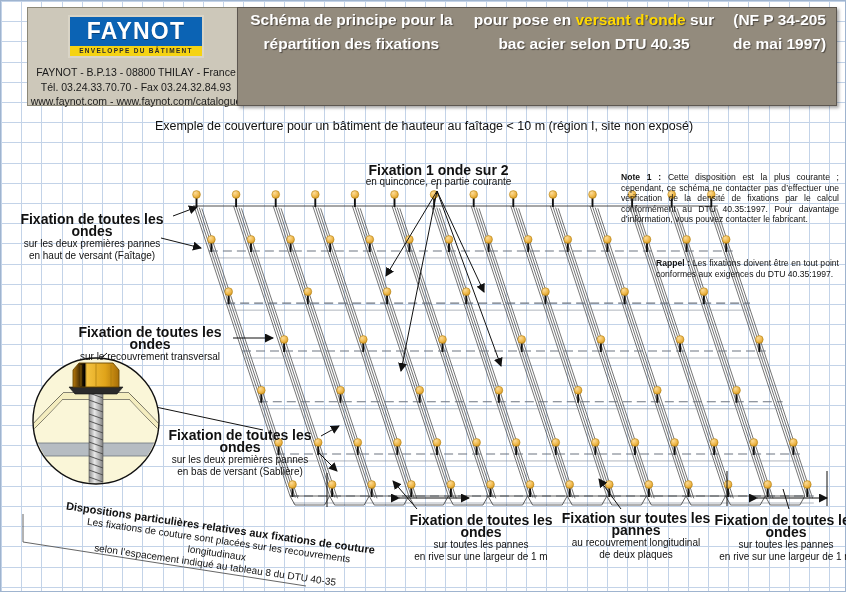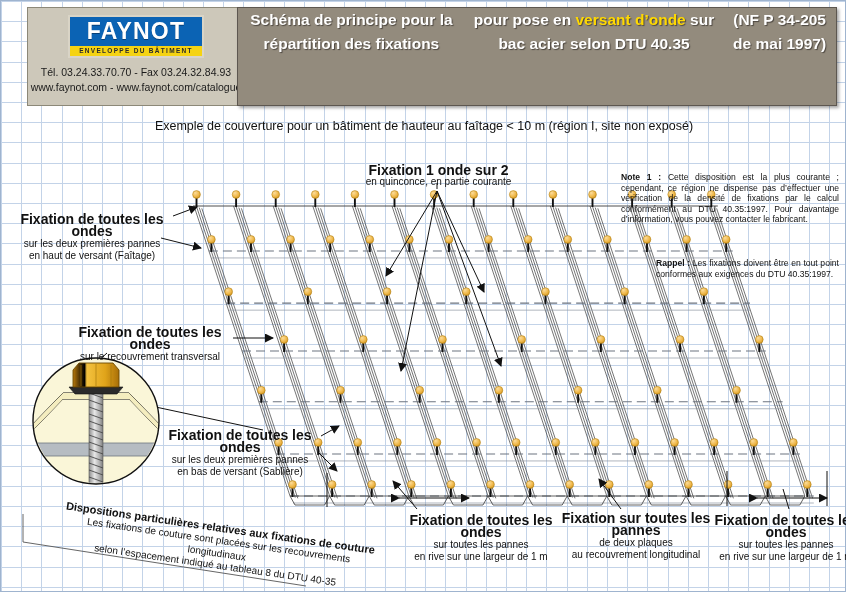--- a/index.html
+++ b/index.html
@@ -87,20 +87,21 @@
 <div id="root">
 
   <div class="hdr">
 
     <div class="hdr-left">
       <div class="logo-box">
         <div class="logo-blue">FAYNOT</div>
         <div class="logo-yellow">ENVELOPPE DU BÂTIMENT</div>
       </div>
       <div class="hdr-left-lines">
+        <div>FAYNOT - B.P.13 - 08800 THILAY - France</div>
         <div>Tél. 03.24.33.70.70 - Fax 03.24.32.84.93</div>
         <div>www.faynot.com - www.faynot.com/catalogue</div>
       </div>
     </div>
 
     <div class="hdr-right">
       <div>Schéma de principe pour la répartition des fixations</div>
       <div><span>pour pose en </span><span class="hl">versant d’onde</span><span> sur bac acier selon DTU 40.35</span></div>
       <div>(NF P 34-205 de mai 1997)</div>
     </div>
@@ -632,33 +633,33 @@
   </div>
 
   <div class="ann c" style="left:396px;top:513px;width:168px;">
     <span class="b">Fixation de toutes les ondes</span>
     <span class="n">sur toutes les pannes</span>
     <span class="n">en rive sur une largeur de 1 m</span>
   </div>
 
   <div class="ann c" style="left:546px;top:511px;width:178px;">
     <span class="b">Fixation sur toutes les pannes</span>
+    <span class="n">au recouvrement longitudinal</span>
     <span class="n">de deux plaques</span>
-    <span class="n">au recouvrement longitudinal</span>
   </div>
 
   <div class="ann c" style="left:700px;top:513px;width:170px;">
     <span class="b">Fixation de toutes les ondes</span>
     <span class="n">sur toutes les pannes</span>
     <span class="n">en rive sur une largeur de 1 m</span>
   </div>
 
   <div class="note" style="left:620px;top:171px;width:218px;">
     <b>Note 1 :</b>
-    <span>Cette disposition est la plus courante ; cependant, ce région ne dispense pas d’effectuer une vérification de la densité de fixations par le calcul conformément au DTU 40.35:1997. Pour davantage d’information, vous pouvez contacter le fabricant.</span>
+    <span>Cette disposition est la plus courante ; cependant, ce schéma ne contacter pas d’effectuer une vérification de la densité de fixations par le calcul conformément au DTU 40.35:1997. Pour davantage d’information, vous pouvez contacter le fabricant.</span>
   </div>
 
   <div class="note" style="left:655px;top:257px;width:183px;text-align:justify;">
     <b>Rappel :</b>
     <span>Les fixations doivent être en tout point conformes aux exigences du DTU 40.35:1997.</span>
   </div>
 
   <div class="rot">
     <span class="b">Dispositions particulières relatives aux fixations de couture</span>
     <span class="n">Les fixations de couture sont placées sur les recouvrements longitudinaux</span>

